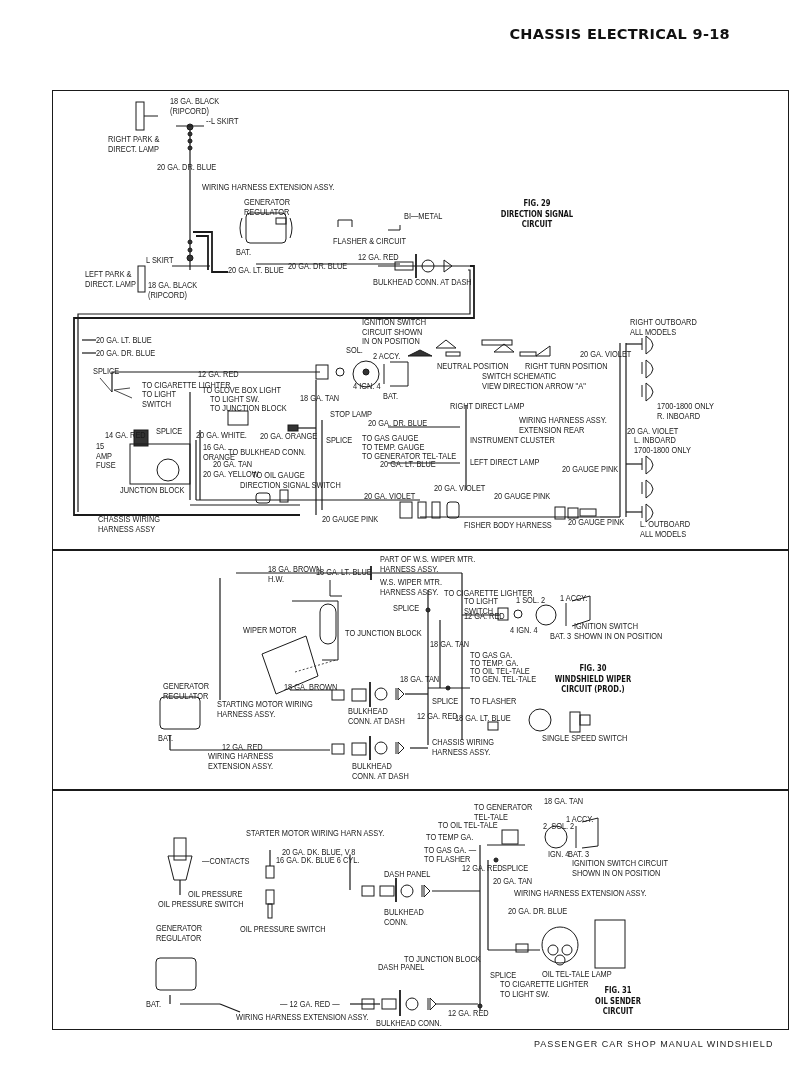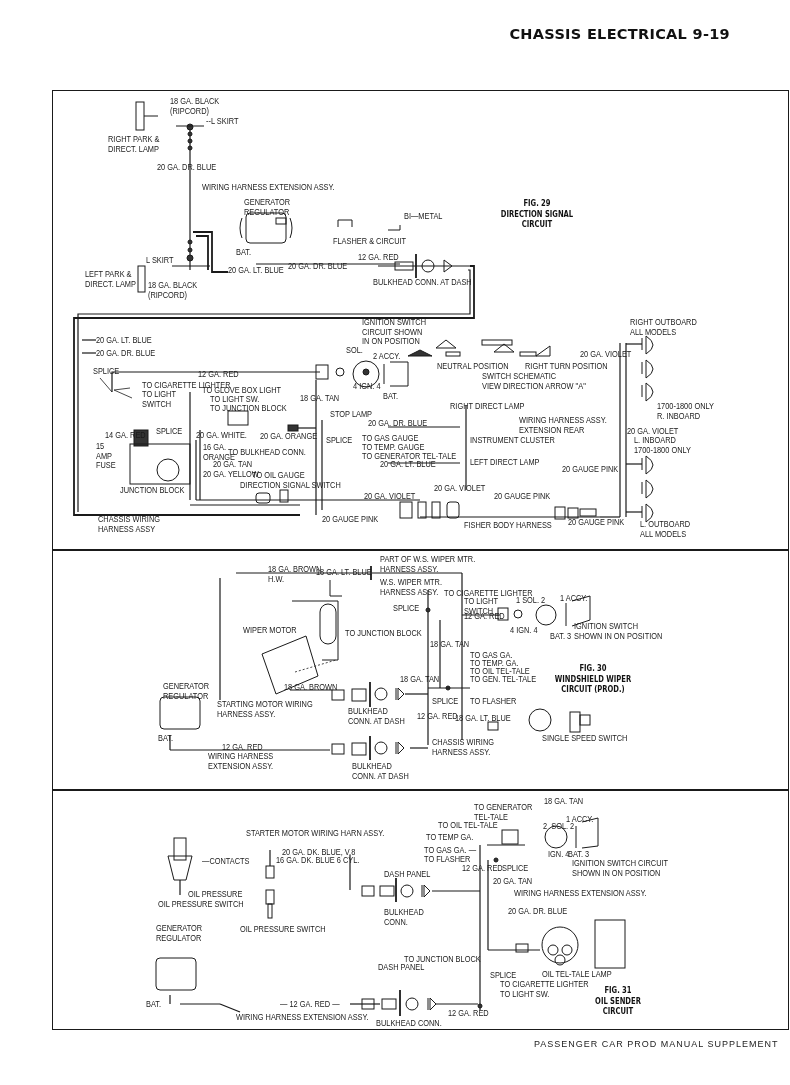--- a/index.html
+++ b/index.html
@@ -16,21 +16,21 @@
   .w { stroke: #1a1a1a; stroke-width: 1.2; fill: none; }
   .wt { stroke: #1a1a1a; stroke-width: 1.8; fill: none; }
   .ld { stroke: #1a1a1a; stroke-width: 0.8; fill: none; }
   .dash { stroke: #1a1a1a; stroke-width: 0.8; fill: none; stroke-dasharray: 2 2; }
   .cmp { stroke: #1a1a1a; stroke-width: 1; fill: none; }
   .cmpf { stroke: #1a1a1a; stroke-width: 1; fill: #333; }
 </style>
 </head>
 <body>
 
-<div class="page-header">CHASSIS ELECTRICAL 9-19</div>
+<div class="page-header">CHASSIS ELECTRICAL 9-18</div>
 
 <div class="frame" id="fig29"></div>
 <div class="frame" id="fig30"></div>
 <div class="frame" id="fig31"></div>
 
 <svg class="diag" viewBox="0 0 790 1085">
 
   <g>
 
     <line class="w" x1="190" y1="125" x2="190" y2="270"></line>
@@ -423,13 +423,13 @@
 <div class="lbl" style="left:146px;top:1000px">BAT.</div>
 <div class="lbl" style="left:280px;top:1000px">— 12 GA. RED —</div>
 <div class="lbl" style="left:236px;top:1013px">WIRING HARNESS EXTENSION ASSY.</div>
 <div class="lbl" style="left:376px;top:1019px">BULKHEAD CONN.</div>
 <div class="lbl" style="left:448px;top:1009px">12 GA. RED</div>
 <div class="lbl" style="left:490px;top:971px">SPLICE</div>
 <div class="lbl" style="left:500px;top:980px">TO CIGARETTE LIGHTER</div>
 <div class="lbl" style="left:500px;top:990px">TO LIGHT SW.</div>
 <div class="lbl" style="left:542px;top:970px">OIL TEL-TALE LAMP</div>
 
-<div class="page-footer">PASSENGER CAR PROD MANUAL SUPPLEMENT</div>
+<div class="page-footer">PASSENGER CAR SHOP MANUAL WINDSHIELD</div>
 
 </body></html>

